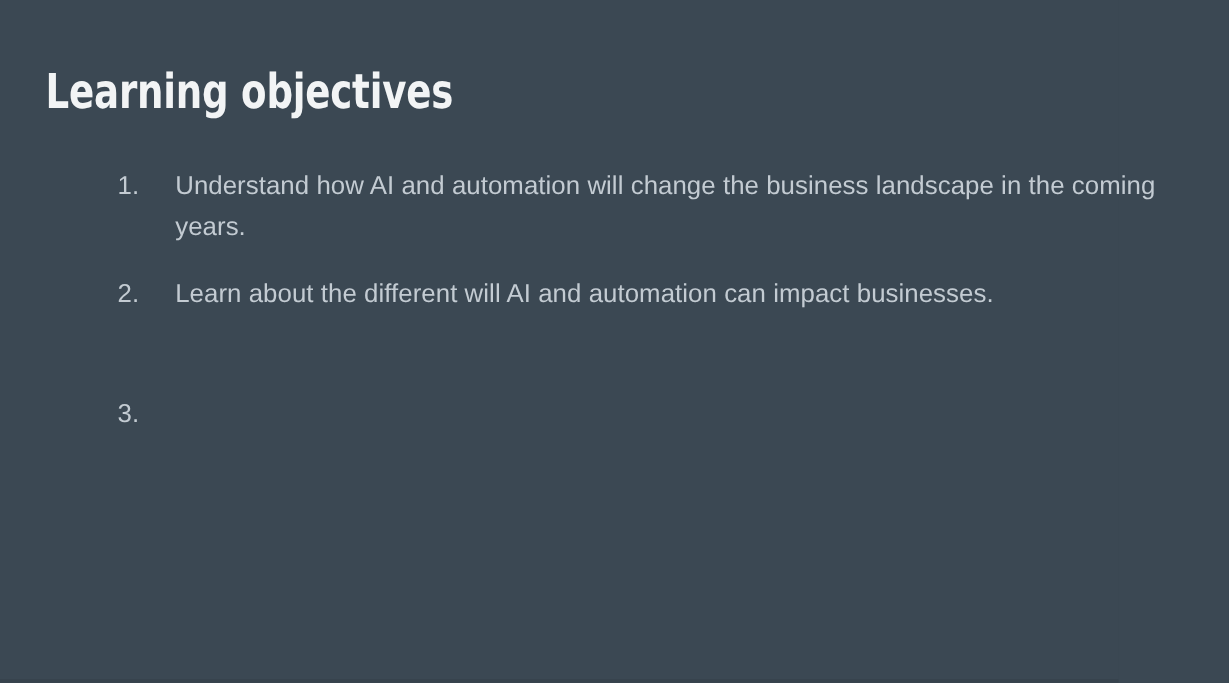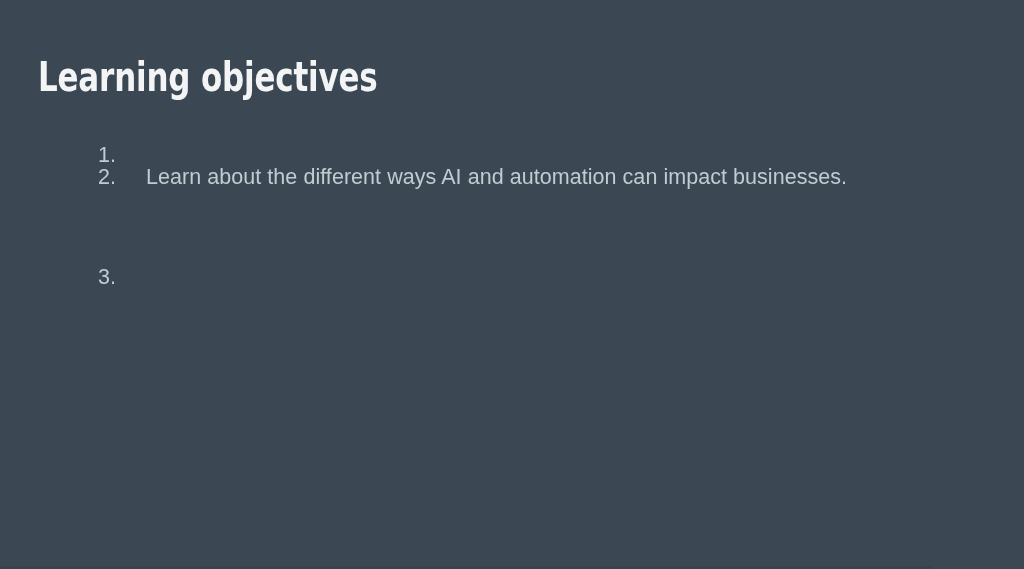--- a/index.html
+++ b/index.html
@@ -100,25 +100,26 @@
 <body>
 
 <div class="slide">
 
   <h1 class="slide-title">Learning objectives</h1>
 
   <ol class="objectives-list">
 
     <li class="objective-item">
       <span class="objective-marker">1.</span>
+      <span class="objective-text">Understand how AI and automation will change the business landscape in the coming years.</span>
     </li>
 
     <li class="objective-item">
       <span class="objective-marker">2.</span>
-      <span class="objective-text">Learn about the different ways AI and automation can impact businesses.</span>
+      <span class="objective-text">Learn about the different will AI and automation can impact businesses.</span>
     </li>
 
     <li class="objective-item extra-gap-before">
       <span class="objective-marker">3.</span>
     </li>
 
   </ol>
 
   <div class="slide-bottom-edge"></div>
 

